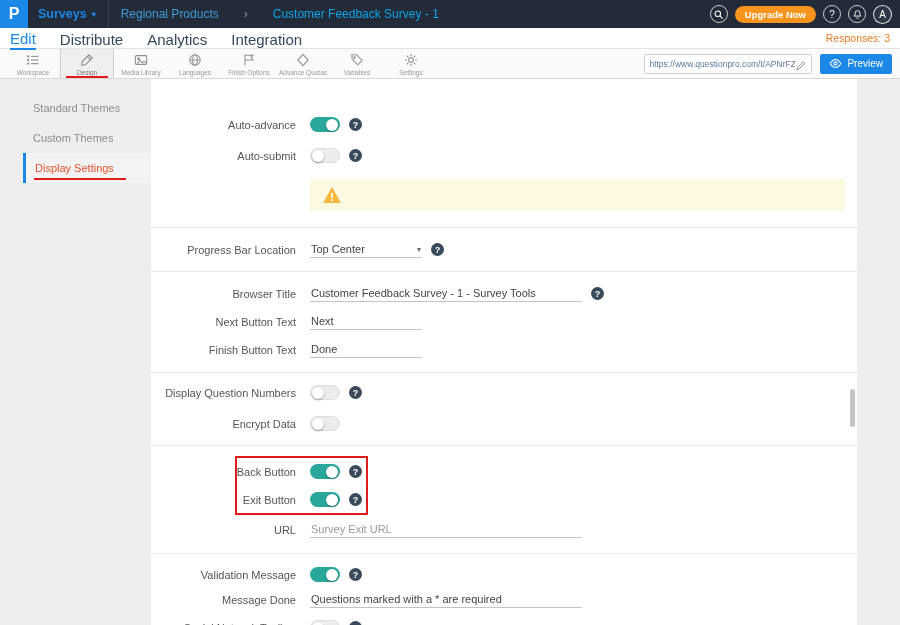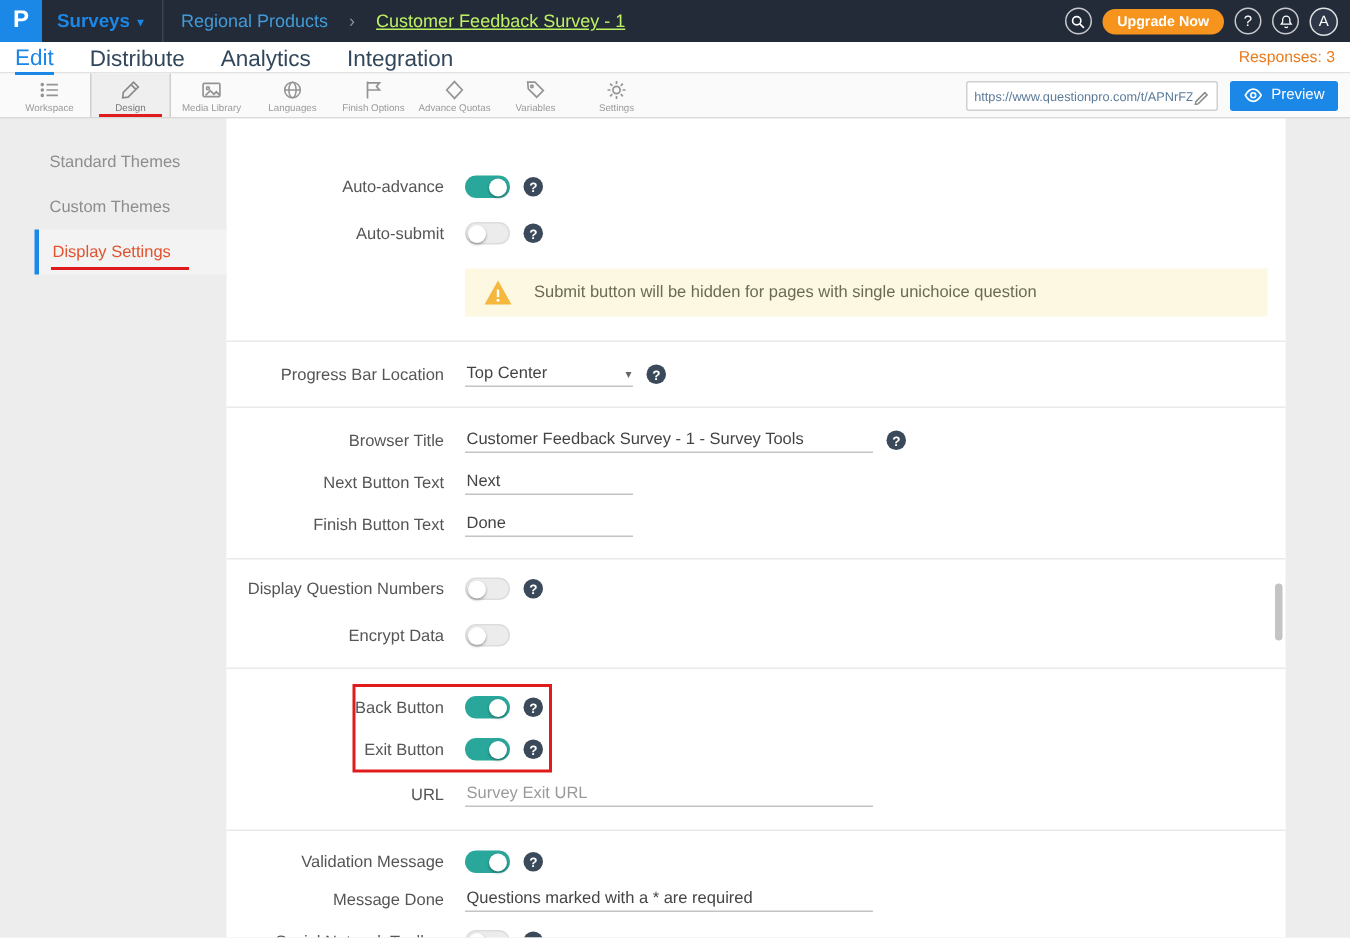--- a/index.html
+++ b/index.html
@@ -7,24 +7,24 @@
     font-family:"Liberation Sans", sans-serif; }
 
   
   .topbar { height:28px; background:#232a38; display:flex; align-items:center; color:#fff; }
   .logo { width:28px; height:28px; background:#1b87e6; color:#fff; font-weight:bold;
     font-size:16px; display:flex; align-items:center; justify-content:center; flex:0 0 auto; cursor:pointer;}
   .surveys { color:#1b87e6; font-size:12.5px; font-weight:bold; padding:0 12px 0 10px;
     display:flex; align-items:center; gap:5px; cursor:pointer; height:100%; }
   .surveys .caret { font-size:8px; color:#1b87e6; }
   .tb-divider { width:1px; height:28px; background:rgba(255,255,255,0.12); }
-  .breadcrumb { display:flex; align-items:center; gap:14px; font-size:12px; padding-left:12px; }
+  .breadcrumb { display:flex; align-items:center; gap:25px; font-size:12px; padding-left:12px; }
   .bc-folder { color:#419bd8; cursor:pointer; }
   .bc-sep { color:#8a93a3; }
-  .bc-title { color:#bef264;text-decoration:underline; }
+  .bc-title { color:#0ea5e9; }
   .topbar-right { margin-left:auto; display:flex; align-items:center; gap:7px; padding-right:8px; }
   .circle-btn { width:18px; height:18px; border:1px solid rgba(255,255,255,0.75); border-radius:50%;
     display:flex; align-items:center; justify-content:center; color:#fff; font-size:10px; cursor:pointer; }
   .upgrade { background:#f7941d; color:#fff; font-size:9.5px; padding:3px 10px; border-radius:10px;
     border:none; cursor:pointer; font-weight:bold; }
   .avatar { width:19px; height:19px; border:1px solid rgba(255,255,255,0.85); border-radius:50%;
     display:flex; align-items:center; justify-content:center; font-size:10px; color:#fff;
     background:#2e3747; cursor:pointer; }
 
   
@@ -261,21 +261,20 @@
         <span class="help">?</span>
       </span>
     </div>
 
     <div class="warning">
       <svg width="20" height="18" viewBox="0 0 20 18">
           <path d="M10 1 L19 17 H1 Z" fill="#f5b73d"></path>
           <line x1="10" y1="7" x2="10" y2="12" stroke="#fff" stroke-width="1.6"></line>
           <circle cx="10" cy="14.2" r="1" fill="#fff"></circle>
         </svg>
-      <span>Submit button will be hidden for pages with single unichoice question</span>
     </div>
 
     <hr class="divider">
 
     <div class="row" style="margin-top:13px">
       <span class="lbl">Progress Bar Location</span>
       <span class="ctl">
         <span class="select">
           <span>Top Center</span>
           <span class="caret">▾</span>

